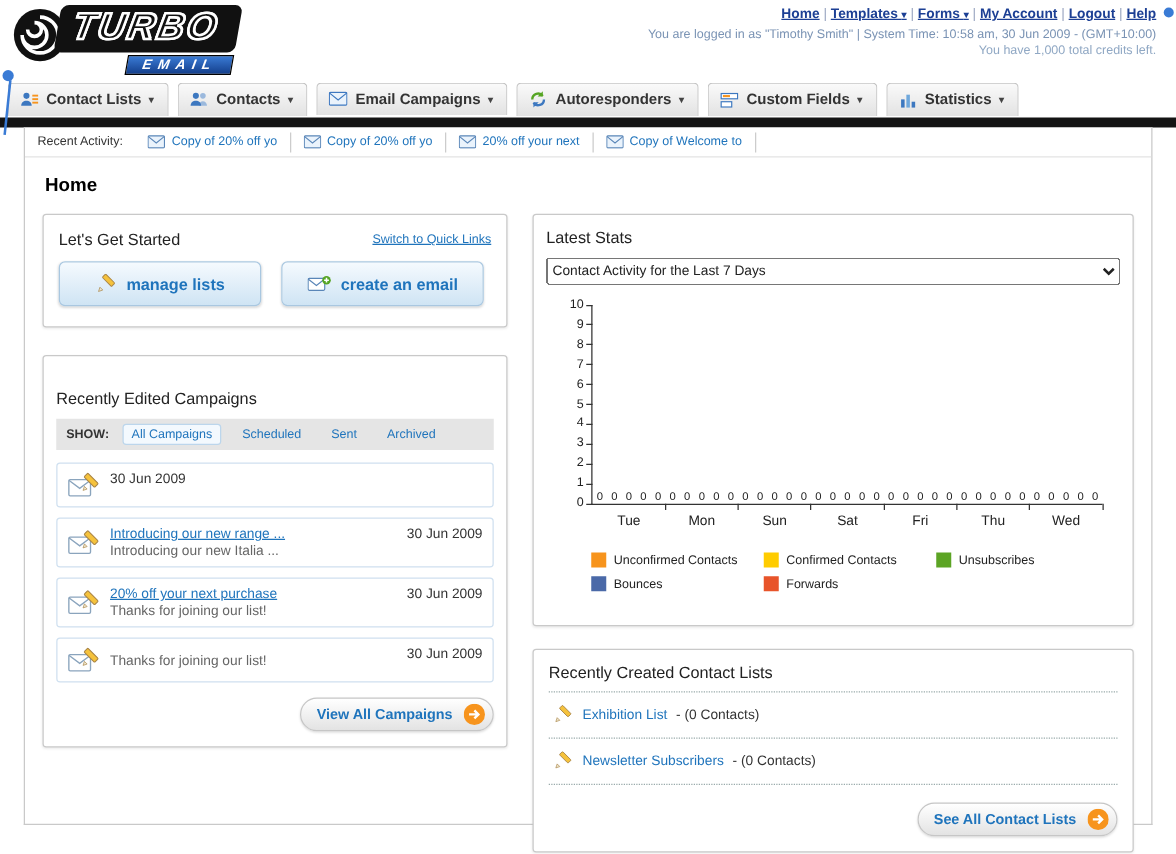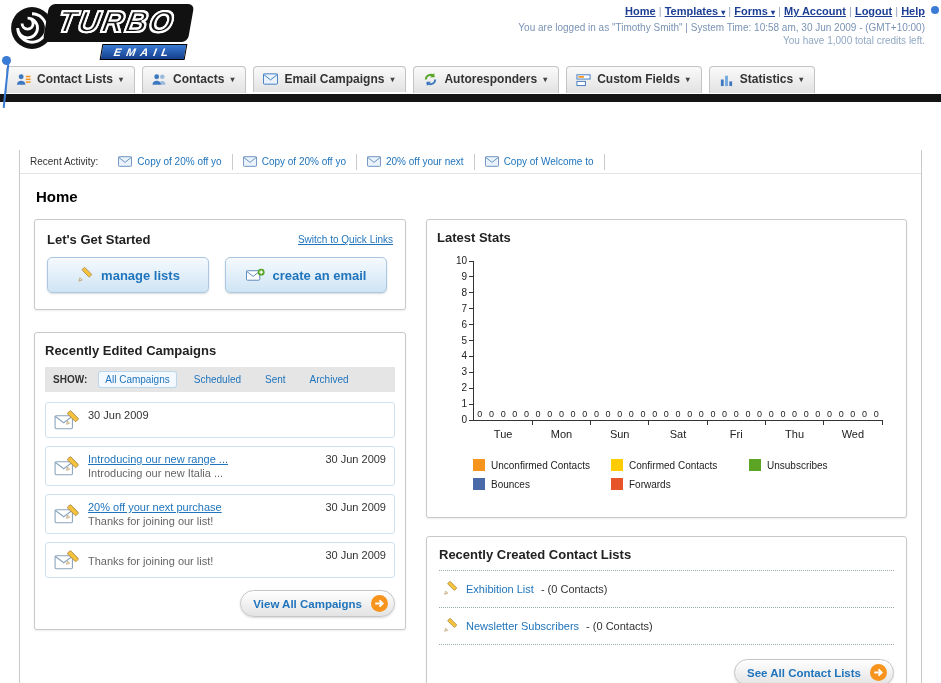--- a/index.html
+++ b/index.html
@@ -62,56 +62,55 @@
   
   .main-frame {
     margin: 0 19px; height: 558px;
     border: 1px solid #c9c9c9; border-top: none;
     background: #fff;
   }
   .recent-activity {
     display: flex; align-items: center; height: 24px;
     border-bottom: 1px solid #e3e3e3; padding-left: 10px;
     font-size: 10px;
-    margin-top: 48px;
   }
   .ra-label { color: #333; margin-right: 10px; }
   .ra-item {
     display: flex; align-items: center; gap: 5px;
     padding: 0 10px; border-right: 1px solid #ccc; height: 16px;
     color: #1f74bc; text-decoration: none; font-size: 10px;
   }
   .content { padding: 12px 14px; position: relative; }
   .page-title { font-size: 15px; font-weight: bold; color: #000; margin: 2px 0 14px 2px; }
 
   .cols { display: flex; gap: 20px; align-items: flex-start; }
   .left-col { width: 372px; flex: none; }
   .right-col { flex: 1; min-width: 0; }
 
   .box {
     border: 1px solid #c9c9c9; border-radius: 3px; background: #fff;
     box-shadow: 0 1px 2px rgba(0,0,0,0.08);
   }
-  .box-title { font-size: 13px; font-weight: bold; color: #222; }
+  .box-title { font-size: 13px; font-weight: normal; color: #222; }
 
   
   .gs-head { display: flex; justify-content: space-between; align-items: center; padding: 12px 12px 8px; }
   .gs-link { font-size: 10px; color: #1f74bc; text-decoration: underline; }
   .gs-body { display: flex; gap: 16px; padding: 2px 12px 16px; }
   .gs-btn {
     display: inline-flex; align-items: center; justify-content: center; gap: 8px;
     width: 162px; height: 36px;
     background: linear-gradient(#f5fafe, #cfe4f4);
     border: 1px solid #a9c7e0; border-radius: 5px;
     font-family: inherit; font-size: 13px; font-weight: bold; color: #1f74bc; cursor: pointer;
     box-shadow: 0 1px 2px rgba(0,0,0,0.15);
   }
 
   
-  .campaigns-box { margin-top: 22px; padding: 10px 10px 12px; }
+  .campaigns-box { margin-top: 22px; padding: 26px 10px 12px; }
   .filter-bar {
     display: flex; align-items: center; gap: 12px;
     background: #e5e5e5; padding: 5px 8px; margin-top: 9px; font-size: 10px;
   }
   .show-label { font-weight: bold; color: #333; }
   .filter { color: #1f74bc; text-decoration: none; padding: 2px 6px; }
   .filter.selected { background: #f3f9fe; border-radius: 2px; box-shadow: 0 0 0 1px #bcd6ec; }
   .camp-list { margin-top: 10px; }
   .camp-row {
     display: flex; align-items: center; gap: 8px;
@@ -418,20 +417,23 @@
               </span>
             </button>
           </div>
         </div>
       </div>
 
       <div class="right-col">
 
         <div class="box stats-box">
           <div class="box-title">Latest Stats</div>
+          <select class="stats-select">
+            <option>Contact Activity for the Last 7 Days</option>
+          </select>
           <div class="chart-area">
             <div class="chart-plot">
                 <div class="ytick" style="top: 153px;">0</div>
                 <div class="ytm" style="top: 158.5px;"></div>
                 <div class="ytick" style="top: 137.1px;">1</div>
                 <div class="ytm" style="top: 142.6px;"></div>
                 <div class="ytick" style="top: 121.2px;">2</div>
                 <div class="ytm" style="top: 126.7px;"></div>
                 <div class="ytick" style="top: 105.3px;">3</div>
                 <div class="ytm" style="top: 110.8px;"></div>

